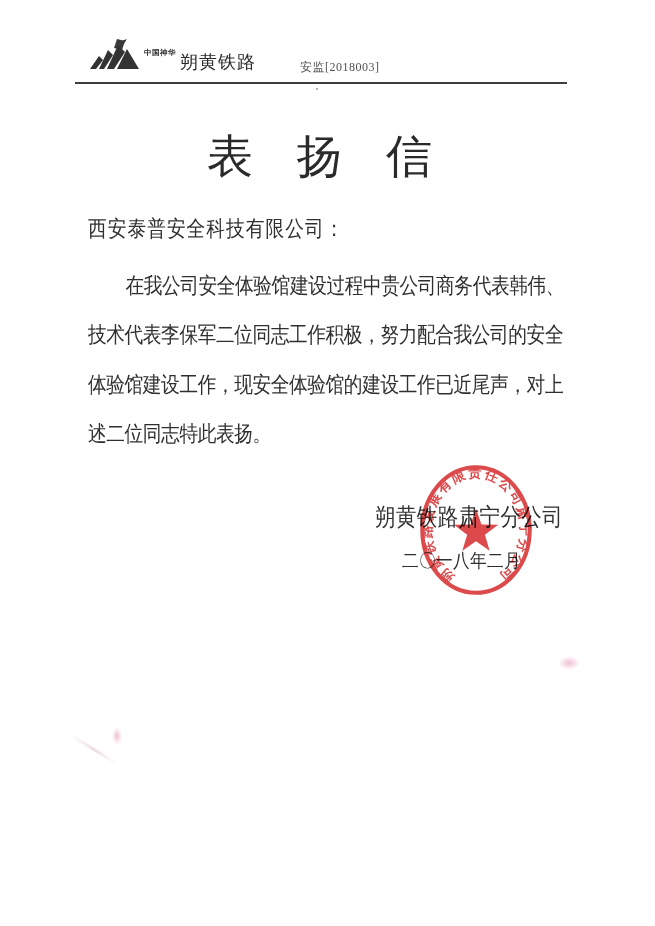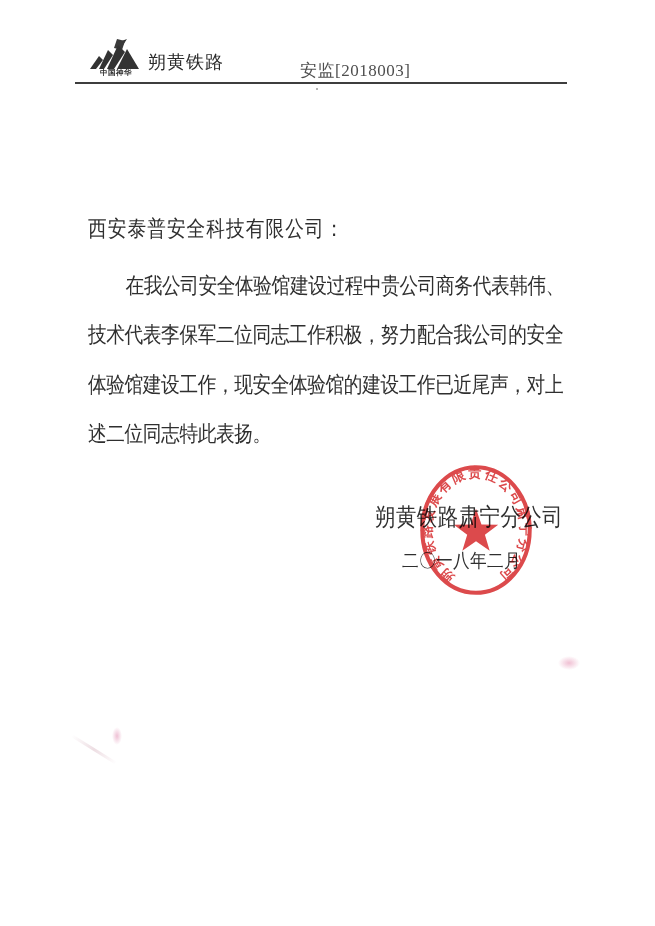--- a/index.html
+++ b/index.html
@@ -16,21 +16,21 @@
   }
 
   
   .brand {
     position: absolute;
     left: 88px;
     top: 38px;
     display: flex;
     align-items: flex-start;
   }
-  .brand-logo-wrap { display: flex; flex-direction: column; align-items: center; }
+  .brand-logo-wrap { display: flex; flex-direction: row; align-items: center; }
   .brand-logo-wrap svg { display: block; }
   .brand-sub {
     font-family: "Liberation Sans", sans-serif;
     font-size: 7.5px;
     font-weight: bold;
     color: #2f2f2f;
     letter-spacing: 0.5px;
     margin-top: -4px;
     white-space: nowrap;
   }
@@ -41,21 +41,21 @@
     color: #2b2b2b;
     letter-spacing: 1px;
     margin-left: 4px;
     margin-top: 12px;
     white-space: nowrap;
   }
   .doc-number {
     position: absolute;
     left: 300px;
     top: 59px;
-    font-size: 17px;
+    font-size: 12px;
     color: #4f4f4f;
     letter-spacing: 0.5px;
     white-space: nowrap;
   }
   .header-rule {
     position: absolute;
     left: 75px;
     top: 82px;
     width: 492px;
     height: 2px;
@@ -174,20 +174,21 @@
       <div class="brand-sub">中国神华</div>
     </div>
     <div class="brand-name">朔黄铁路</div>
   </div>
 
   <div class="doc-number">安监[2018003]</div>
 
   <div class="header-rule"></div>
   <div class="speck"></div>
 
+  <h1 class="title">表 扬 信</h1>
 
   <div class="letter-text">
     <div class="salutation">西安泰普安全科技有限公司：</div>
     <div class="para">
       <div class="line indent">在我公司安全体验馆建设过程中贵公司商务代表韩伟、</div>
       <div class="line">技术代表李保军二位同志工作积极，努力配合我公司的安全</div>
       <div class="line">体验馆建设工作，现安全体验馆的建设工作已近尾声，对上</div>
       <div class="line">述二位同志特此表扬。</div>
     </div>
   </div>

